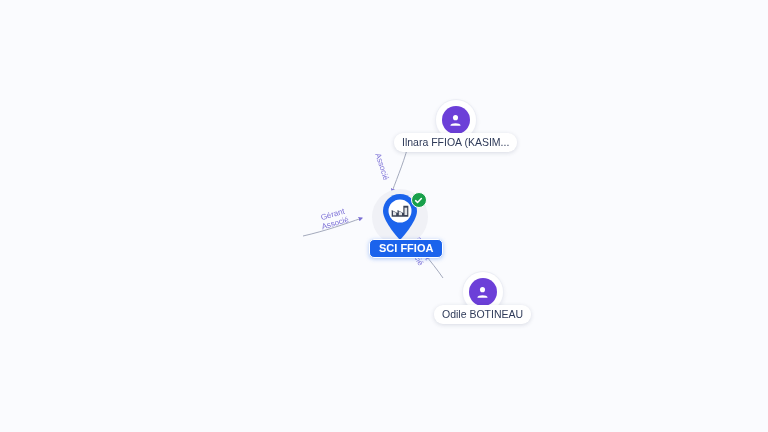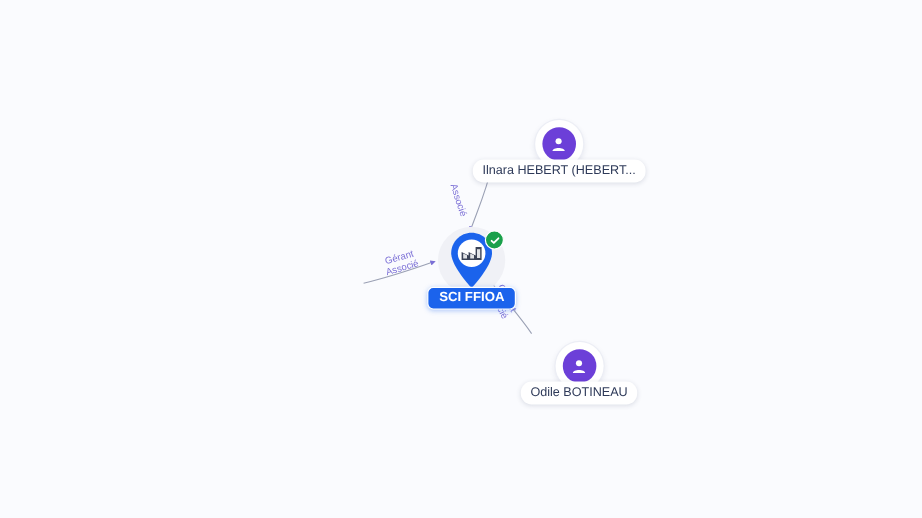--- a/index.html
+++ b/index.html
@@ -69,21 +69,21 @@
   .clabel{
     margin-top:-6px;
     background:#1b63ec;
     border:1.5px solid #ffffff;
     border-radius:5px;
     padding:2px 9px 3px 9px;
     font-size:11px;font-weight:bold;
     color:#ffffff;
     white-space:nowrap;
     box-shadow:0 1px 4px rgba(27,99,236,.35);
-    position:relative;z-index:4;
+    position:relative;z-index:4;margin-left:13px;
   }
 
   
   .elabel{
     position:absolute;
     color:#7b6fd6;
     font-size:8px;
     line-height:9px;
     white-space:nowrap;
     text-align:center;
@@ -125,25 +125,25 @@
 
   <div class="person" style="left:394px;top:100px;">
     <div class="halo">
       <div class="avatar">
         <svg viewBox="0 0 24 24" xmlns="http://www.w3.org/2000/svg">
           <circle cx="12" cy="8" r="3.6" fill="#ffffff"></circle>
           <path d="M4.8,19.5 C4.8,14.9 19.2,14.9 19.2,19.5 Z" fill="#ffffff"></path>
         </svg>
       </div>
     </div>
-    <div class="plabel">Ilnara HEBERT (HEBERT...</div>
+    <div class="plabel">Ilnara FFIOA (KASIM...</div>
   </div>
 
 
-  <div class="person" style="left:434px;top:285px;">
+  <div class="person" style="left:434px;top:272px;">
     <div class="halo">
       <div class="avatar">
         <svg viewBox="0 0 24 24" xmlns="http://www.w3.org/2000/svg">
           <circle cx="12" cy="8" r="3.6" fill="#ffffff"></circle>
           <path d="M4.8,19.5 C4.8,14.9 19.2,14.9 19.2,19.5 Z" fill="#ffffff"></path>
         </svg>
       </div>
     </div>
     <div class="plabel">Odile BOTINEAU</div>
   </div>

